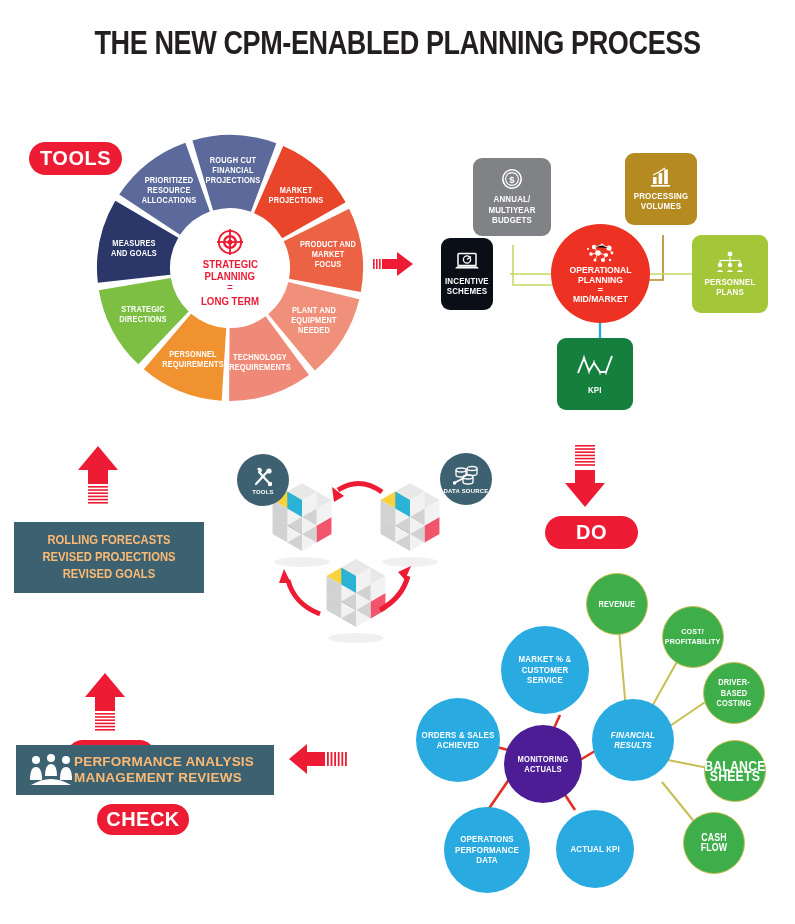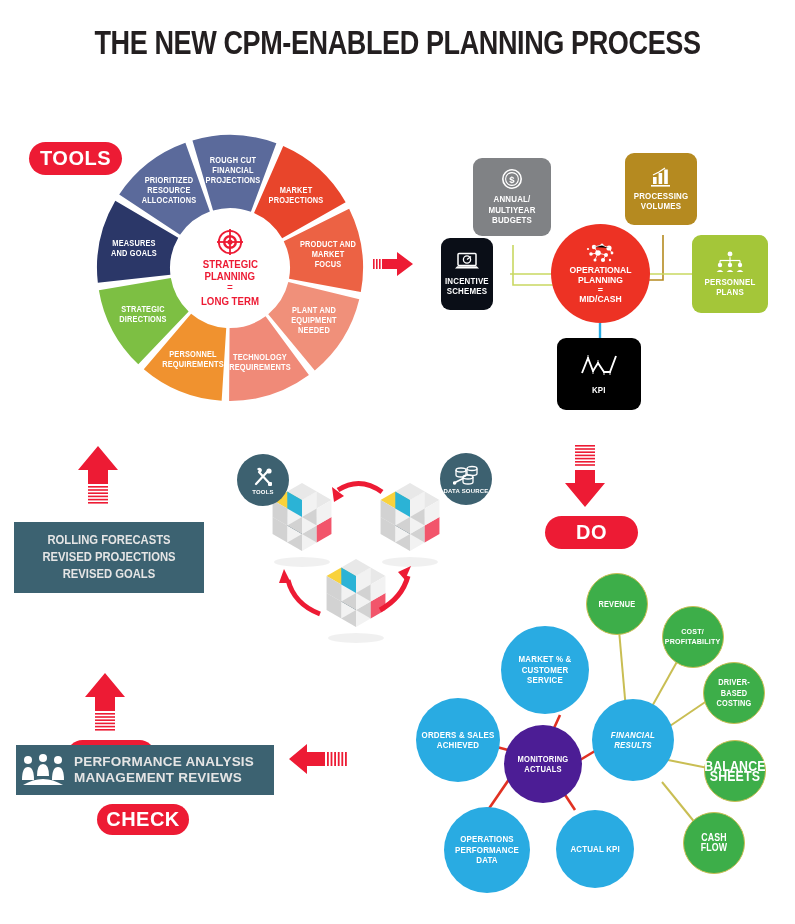--- a/index.html
+++ b/index.html
@@ -72,31 +72,31 @@
   
   #cubes{ position:absolute; left:232px; top:452px; width:290px; height:200px; }
   .badge-circ{
     position:absolute; border-radius:50%; background:#3D6170; color:#fff;
     display:flex; flex-direction:column; align-items:center; justify-content:center;
     font-size:6px; font-weight:700; letter-spacing:0.2px; text-align:center;
   }
 
   
   .tealbox{
-    position:absolute; background:#3C6271; color:#e5e5e5;
+    position:absolute; background:#3C6271; color:#fdba74;
   }
   #box-rolling{
     left:14px; top:522px; width:190px; height:71px;
     display:flex; align-items:center; justify-content:center;
     text-align:center; font-size:12.5px; font-weight:700; line-height:17px;
   }
   #box-rolling .t{ transform:scaleX(0.9); }
   #box-perf{
     left:16px; top:745px; width:258px; height:50px;
-    display:flex; align-items:center; gap:8px; padding-left:4px;
+    display:flex; align-items:center; padding-left:12px;
   }
   #box-perf .ptxt{ font-size:13.5px; font-weight:700; line-height:16px; letter-spacing:0.2px; }
 
   
   #monitor{ position:absolute; left:400px; top:570px; width:395px; height:350px; }
   .node{
     position:absolute; border-radius:50%; display:flex; align-items:center;
     justify-content:center; text-align:center; color:#fff; font-weight:700;
     font-size:9px; line-height:10.5px; letter-spacing:0.2px; z-index:2;
   }
@@ -252,21 +252,21 @@
       <circle cx="5" cy="14" r="2.2" fill="#fff"></circle>
         <path d="M1.6 21 q3.4 -4 6.8 0 Z" fill="#fff"></path>
       <circle cx="15" cy="14" r="2.2" fill="#fff"></circle>
         <path d="M11.6 21 q3.4 -4 6.8 0 Z" fill="#fff"></path>
       <circle cx="25" cy="14" r="2.2" fill="#fff"></circle>
         <path d="M21.6 21 q3.4 -4 6.8 0 Z" fill="#fff"></path>
     </svg>
     <span class="lbl">PERSONNEL PLANS</span>
   </div>
 
-  <div class="opbox" style="left:137px; top:213px; width:84px; height:72px; background:#000000;">
+  <div class="opbox" style="left:137px; top:213px; width:76px; height:72px; background:#15803d;">
     <svg class="ico" width="40" height="28" viewBox="0 0 40 28">
       <path d="M3 20 L9 5 L14 18 L19 10 L25 19 L31 19 L37 3" stroke="#fff" stroke-width="1.9" fill="none" stroke-linejoin="round"></path>
       <circle cx="9" cy="5" r="0.9" fill="#fff"></circle>
         <circle cx="14" cy="18" r="0.9" fill="#fff"></circle>
       <circle cx="19" cy="10" r="0.9" fill="#fff"></circle>
         <circle cx="25" cy="19" r="0.9" fill="#fff"></circle>
       <circle cx="31" cy="19" r="0.9" fill="#fff"></circle>
       <path d="M9 5 v-3 M14 18 v3 M19 10 v-3 M25 19 v3 M31 19 v3" stroke="#fff" stroke-width="0.9"></path>
     </svg>
     <span class="lbl">KPI</span>
@@ -287,21 +287,21 @@
         <circle cx="24" cy="18" r="1.2"></circle>
           <circle cx="2" cy="7" r="1.1"></circle>
       </g>
       <g stroke="#fff" stroke-width="0.8">
         <path d="M8 5 L16 3 L23 6 M8 5 L12 11 M12 11 L20 13 M12 11 L9 18 M17 18 L20 13 M5 12 L12 11 M23 6 L26 11"></path>
       </g>
     </svg>
     <div>OPERATIONAL</div>
     <div>PLANNING</div>
     <div class="eq">=</div>
-    <div>MID/CASH</div>
+    <div>MID/MARKET</div>
   </div>
 </div>
 
 <svg class="arrow" id="arrow-down-1" style="left:565px; top:445px;" width="56" height="72">
   <path d="M12,40 L28,40 L28,22 L12,22 Z" fill="#ED1B34" opacity="0"></path>
   <path d="M10,38 L10,25 L30,25 L30,38 L40,38 L20,62 L0,38 Z" fill="#ED1B34"></path>
   <g fill="#ED1B34">
     <rect x="10" y="0" width="20" height="1.6"></rect>
       <rect x="10" y="3.2" width="20" height="1.6"></rect>
     <rect x="10" y="6.4" width="20" height="1.6"></rect>

